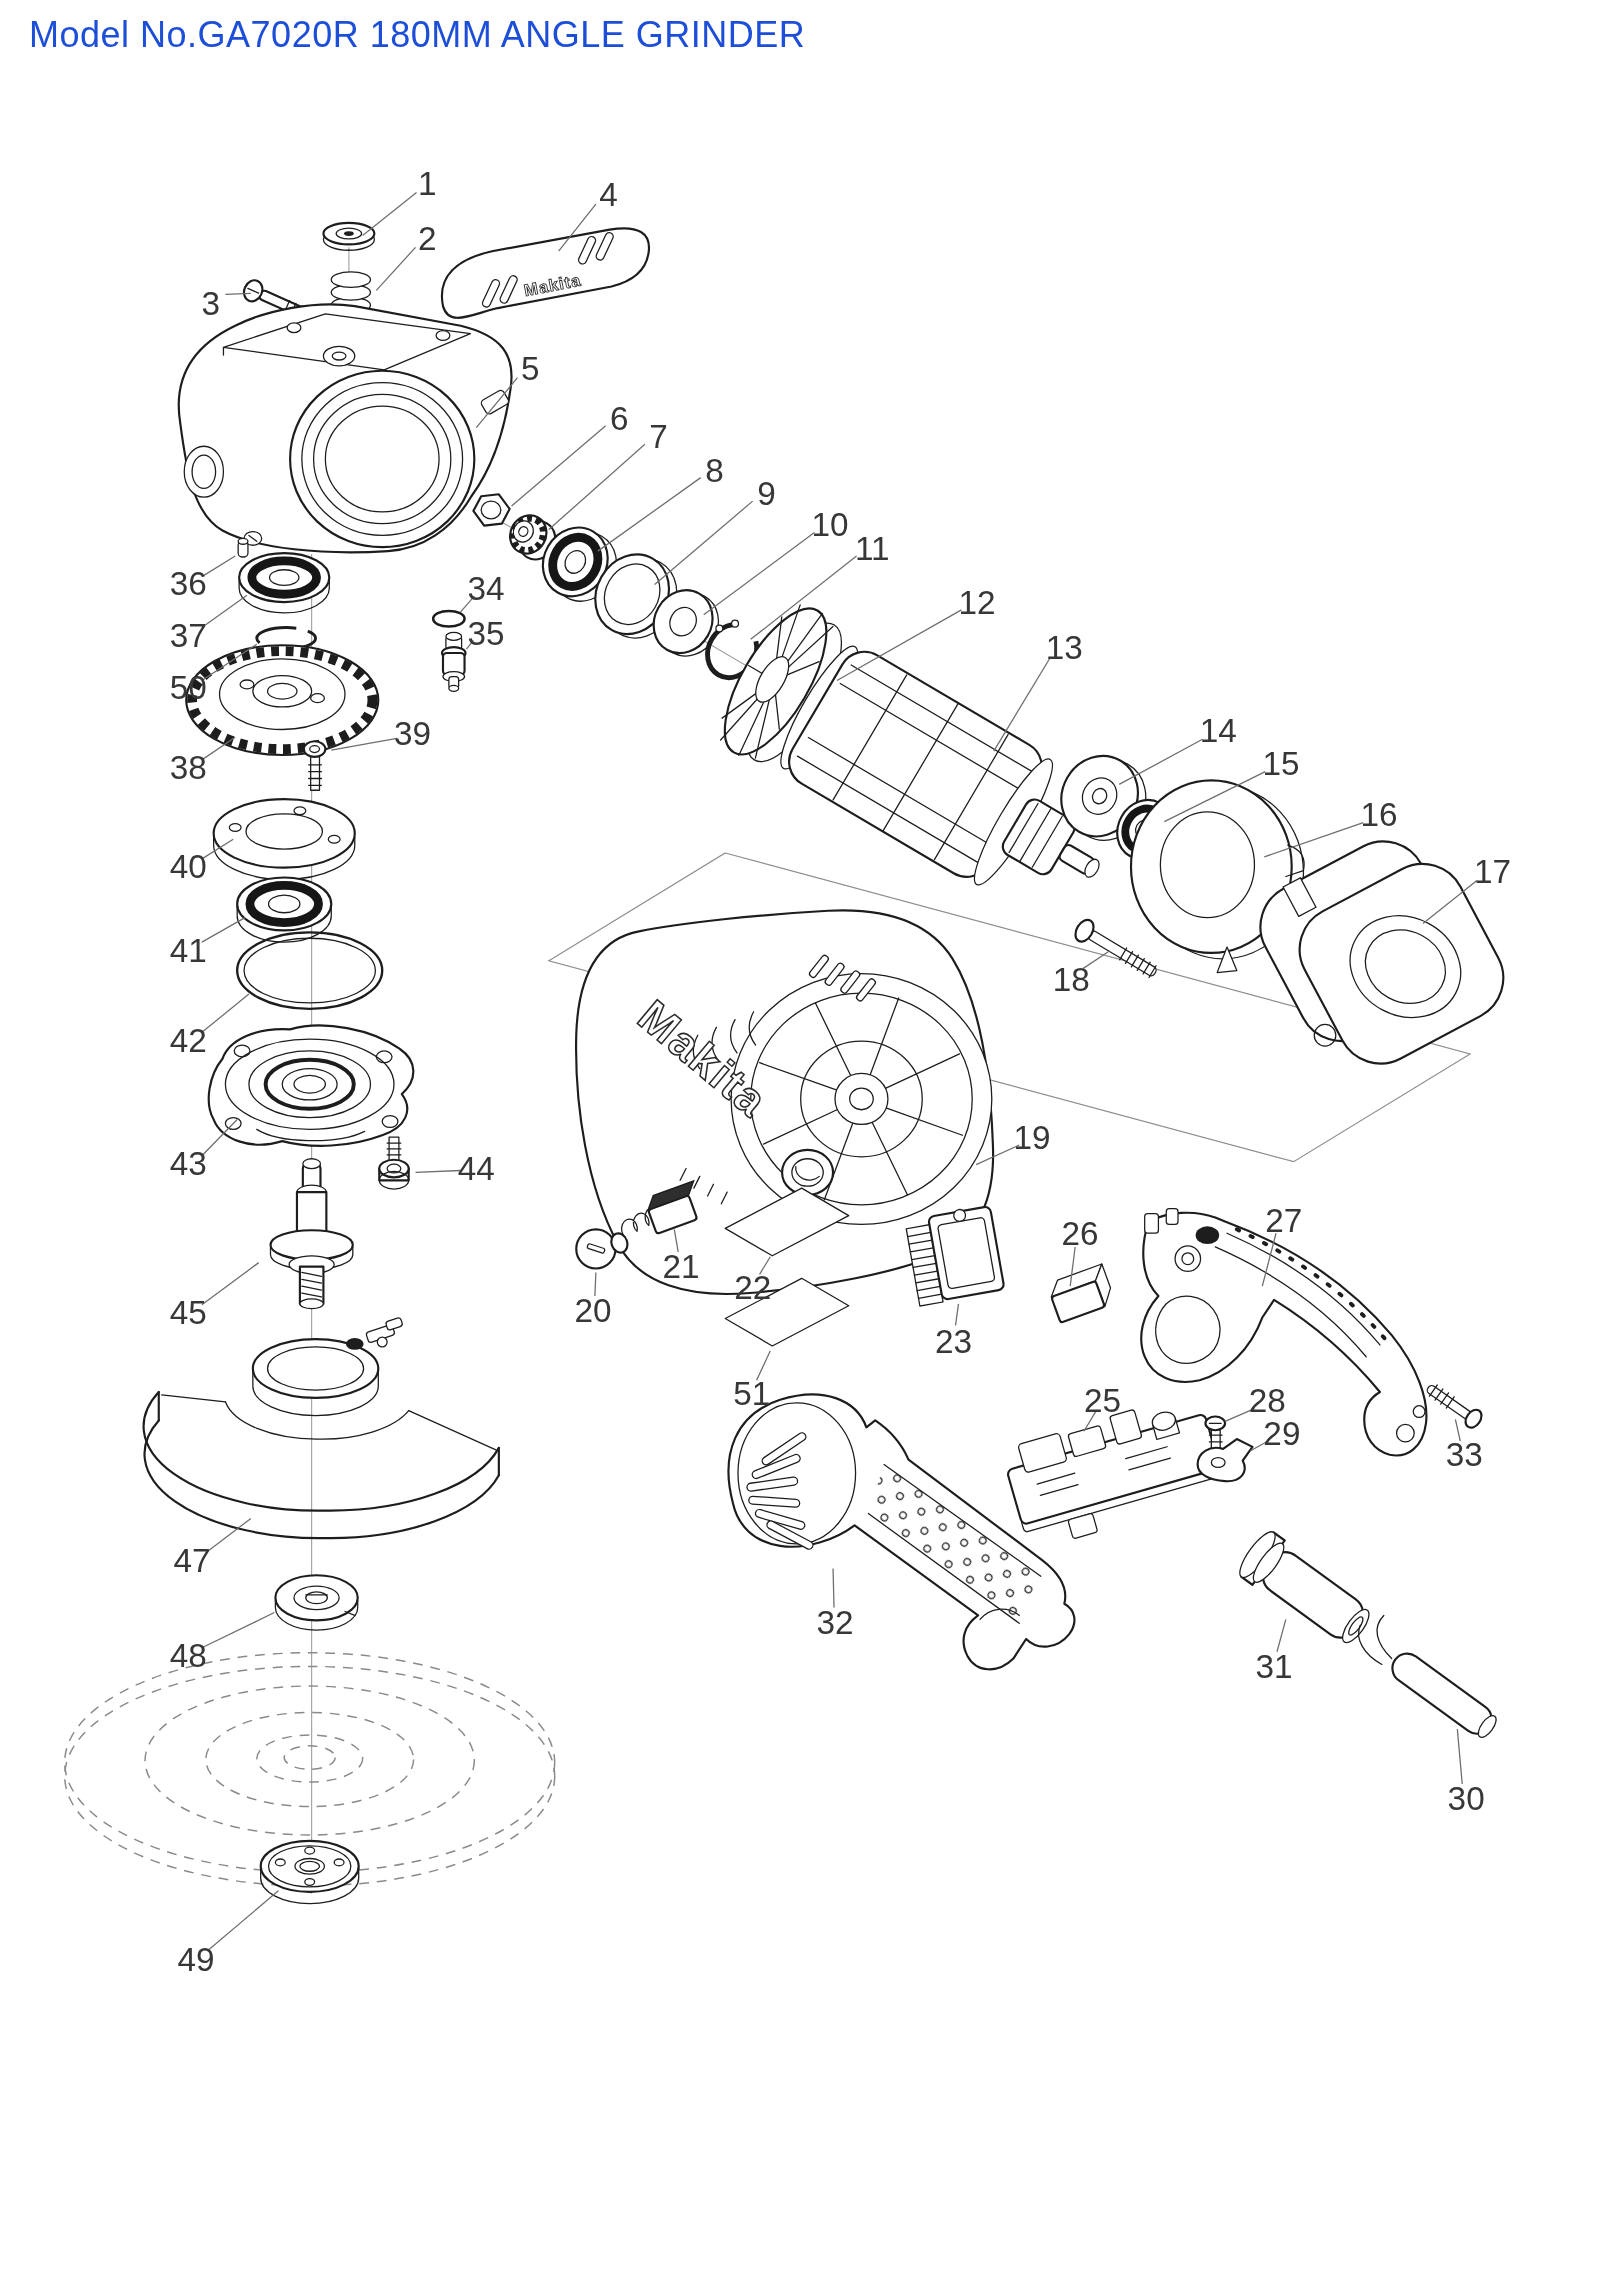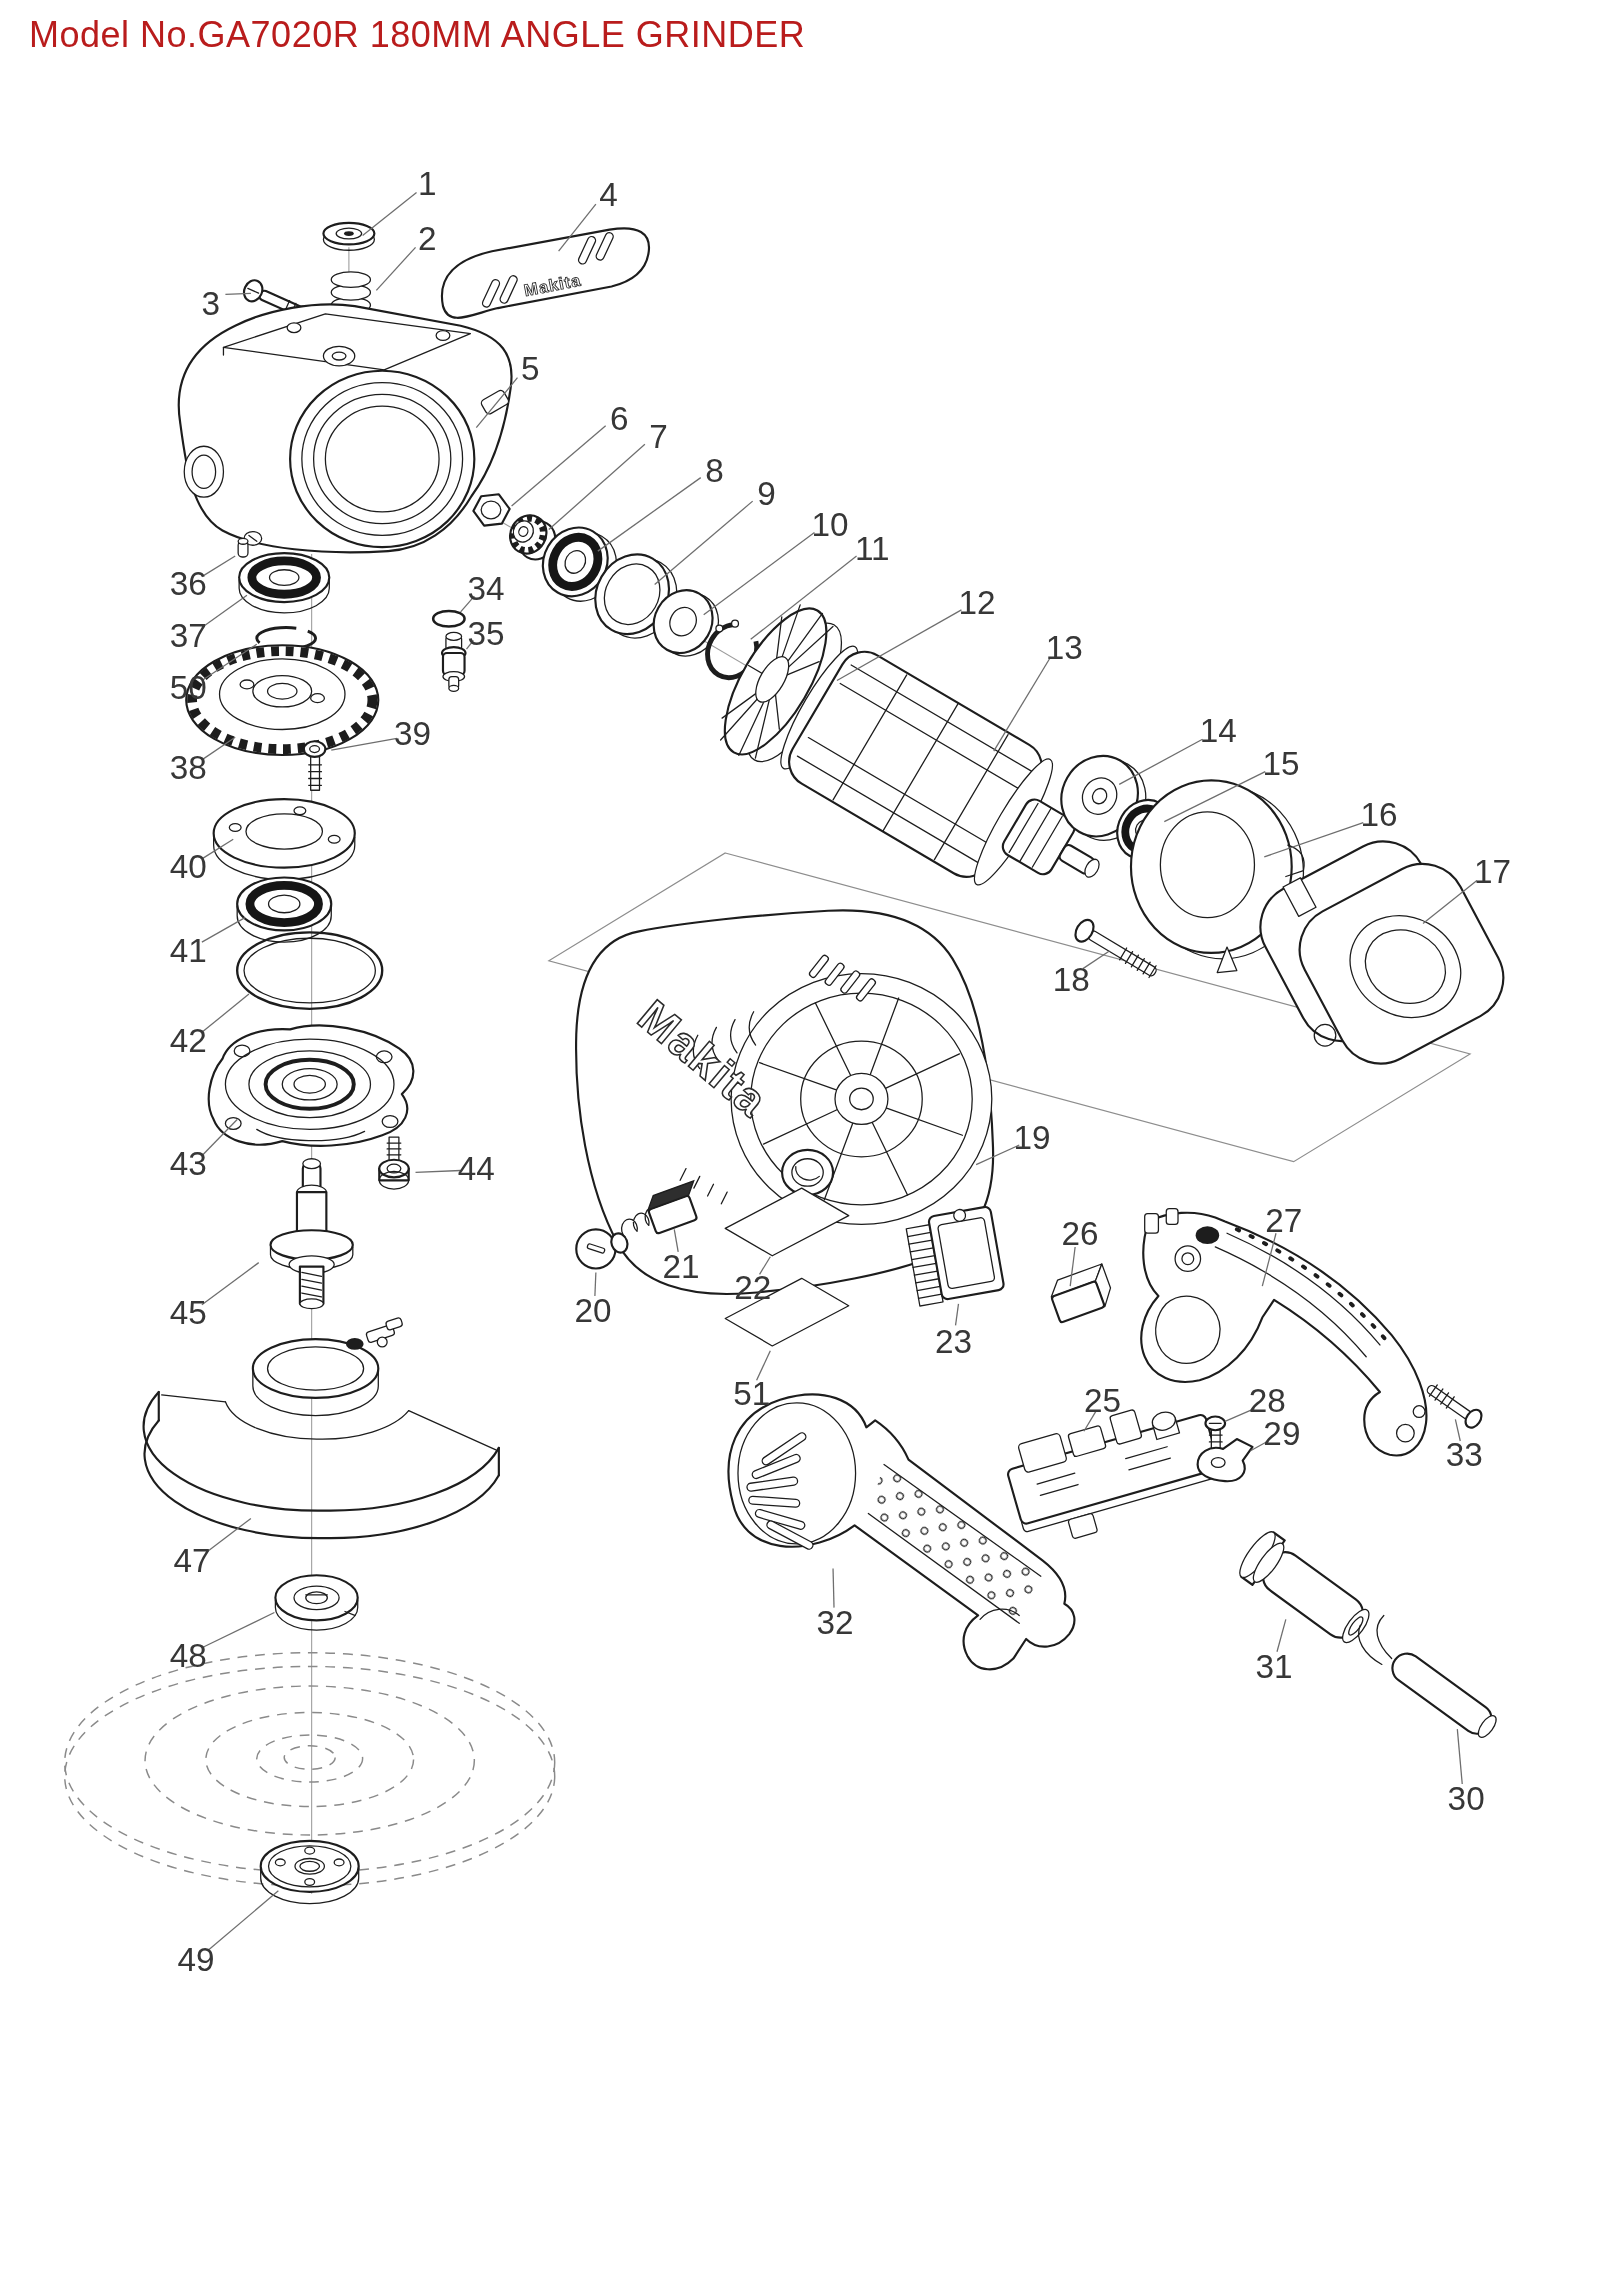--- a/index.html
+++ b/index.html
@@ -3,21 +3,21 @@
 <meta charset="utf-8">
 <style>
   html,body { margin:0; padding:0; background:#e8e8e8; }
   .page {
     position:relative; width:1621px; height:2293px; margin:0 auto;
     background:#ffffff; overflow:hidden;
     font-family:"Liberation Sans", sans-serif;
   }
   .page h1 {
     position:absolute; left:29px; top:13.7px; margin:0;
-    font-size:36px; font-weight:400; letter-spacing:0.5px; color:#b91c1c;
+    font-size:36px; font-weight:400; letter-spacing:0.5px; color:#1d4ed8;
     font-family:"Liberation Sans", sans-serif;
   }
   svg { position:absolute; left:0; top:0; }
   
   .ln  { fill:none; stroke:#1d1d1d; stroke-width:2.2; stroke-linecap:round; stroke-linejoin:round; }
   .ln2 { fill:none; stroke:#1d1d1d; stroke-width:1.3; stroke-linecap:round; stroke-linejoin:round; }
   .wh  { fill:#ffffff; stroke:#1d1d1d; stroke-width:2.2; stroke-linejoin:round; }
   .wh2 { fill:#ffffff; stroke:#1d1d1d; stroke-width:1.3; stroke-linejoin:round; }
   .dk  { fill:#1d1d1d; stroke:none; }
   .band{ fill:none; stroke:#161616; }

